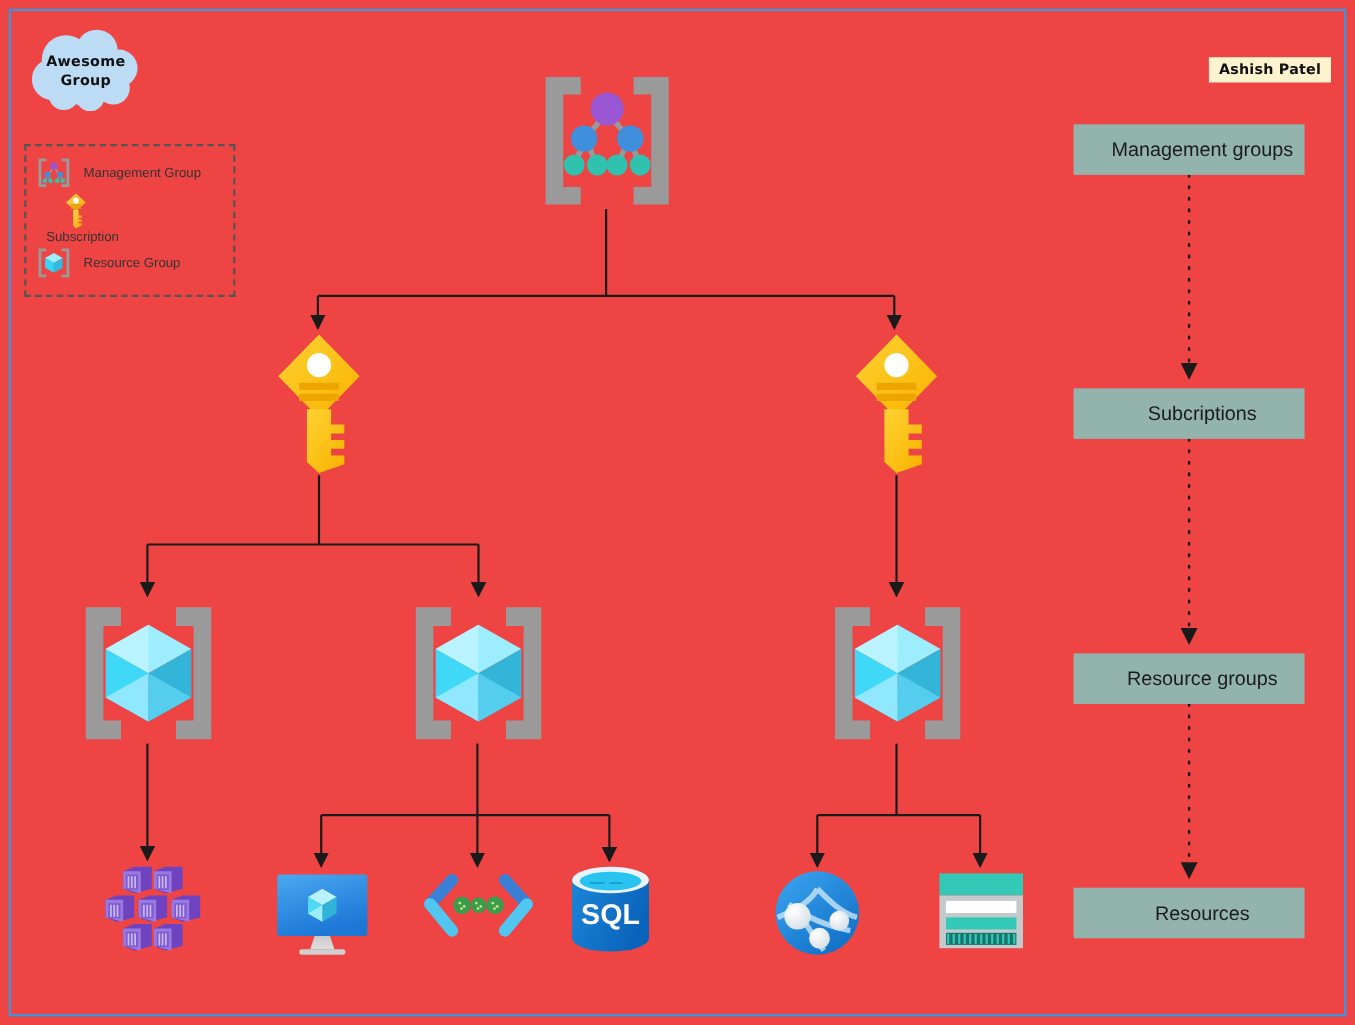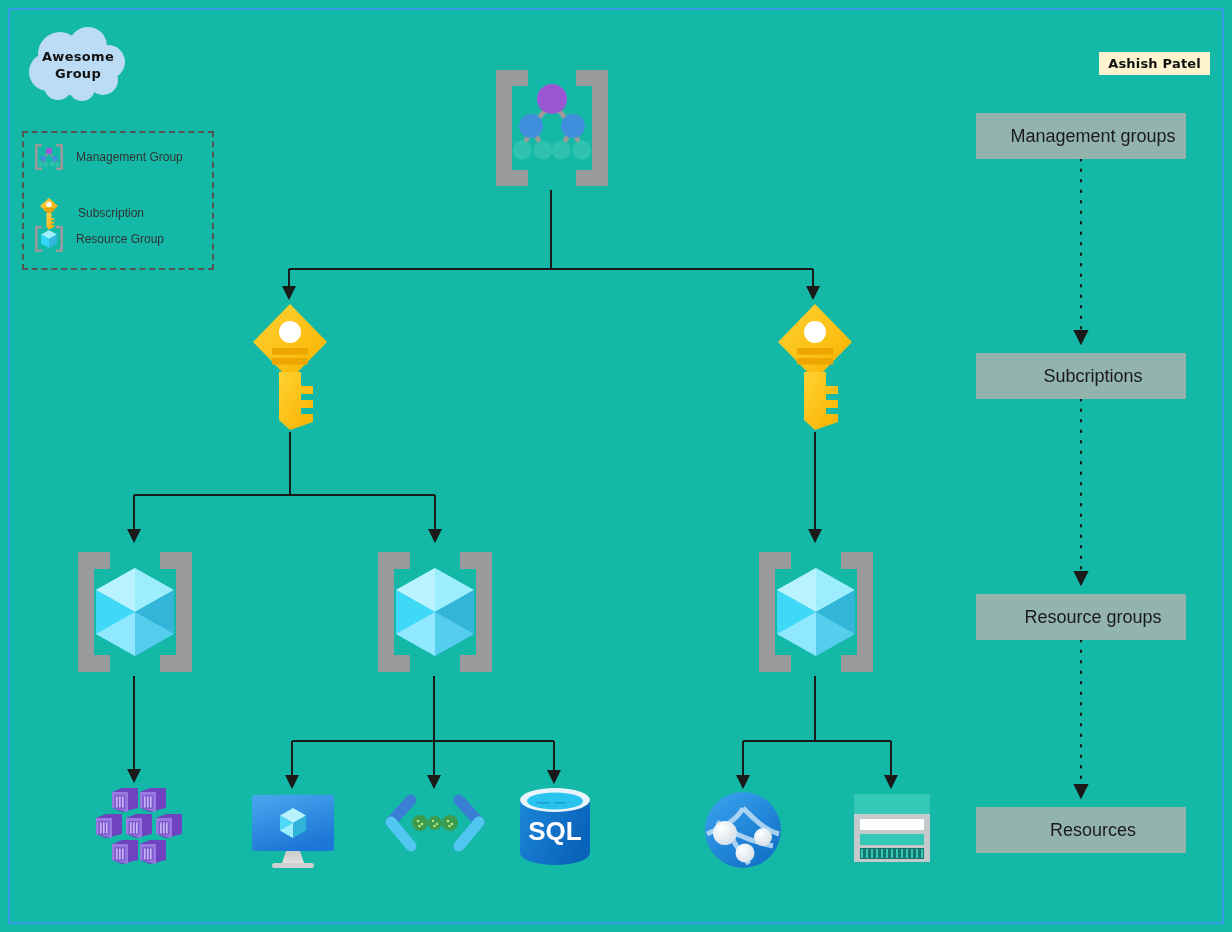--- a/index.html
+++ b/index.html
@@ -1,17 +1,17 @@
 <!DOCTYPE html>
 <html><head>
 <meta charset="utf-8">
 <style>
   html,body{margin:0;padding:0;background:#ffffff;}
   body{width:1232px;height:932px;font-family:"Liberation Sans",sans-serif;overflow:hidden;}
-  #canvas{position:relative;width:1232px;height:932px;background:#14b8a6;box-sizing:border-box;}
+  #canvas{position:relative;width:1232px;height:932px;background:#ef4444;box-sizing:border-box;}
   #frame{position:absolute;left:8px;top:8px;width:1216px;height:916px;border:2px solid #3399e6;box-sizing:border-box;}
   .abs{position:absolute;}
   svg{display:block;overflow:visible;}
 
   
   #cloud-text{
     position:absolute;left:28px;top:48px;width:100px;text-align:center;
     font-family:"DejaVu Sans",sans-serif;font-weight:bold;font-size:13px;color:#111;
     line-height:17px;letter-spacing:.3px;z-index:4;
   }
@@ -91,21 +91,21 @@
         <circle cx="11.3" cy="16.8" r="2.7" fill="#3f8fdd"></circle>
         <circle cx="22.7" cy="16.8" r="2.7" fill="#3f8fdd"></circle>
         <circle cx="8.8" cy="22.4" r="2.2" fill="#2fc2ae"></circle>
         <circle cx="14" cy="22.4" r="2.2" fill="#2fc2ae"></circle>
         <circle cx="20" cy="22.4" r="2.2" fill="#2fc2ae"></circle>
         <circle cx="25.2" cy="22.4" r="2.2" fill="#2fc2ae"></circle>
       </svg>
       <span class="legend-label">Management Group</span>
     </div>
 
-    <div class="legend-row" style="top:60px;">
+    <div class="legend-row" style="top:41px;flex-direction:column;">
       <svg width="34" height="34" viewBox="0 0 34 34" style="margin-left:2px;">
         <defs>
           <linearGradient id="lgKey" x1="0" y1="0" x2="1" y2="1">
             <stop offset="0" stop-color="#ffd24d"></stop>
               <stop offset="1" stop-color="#f5a800"></stop>
           </linearGradient>
         </defs>
         <path d="M15 2 L24 10 L15 18 L6 10 Z" fill="url(#lgKey)"></path>
         <circle cx="15" cy="8.4" r="2.6" fill="#ffffff"></circle>
         <rect x="10.4" y="12" width="9.3" height="1.5" fill="#e09a00"></rect>

